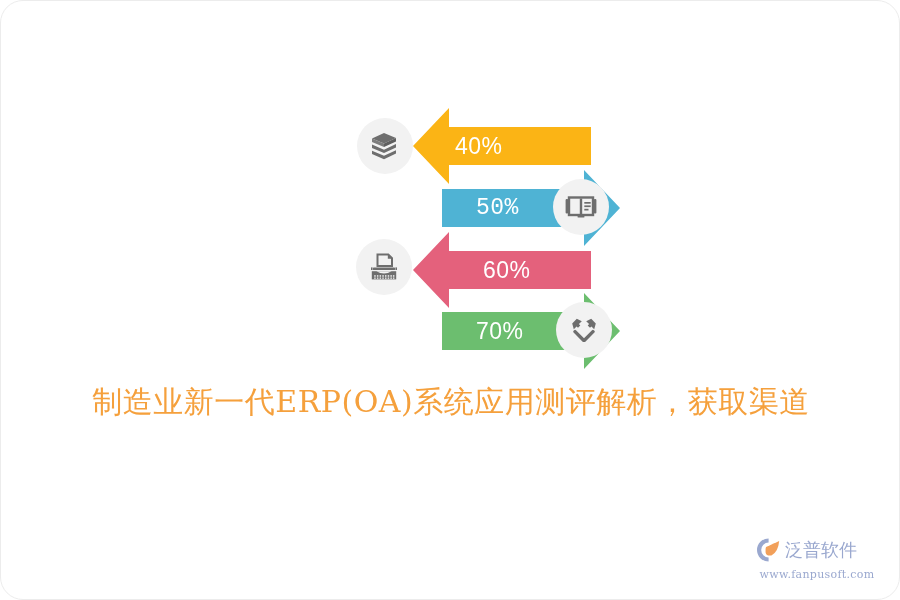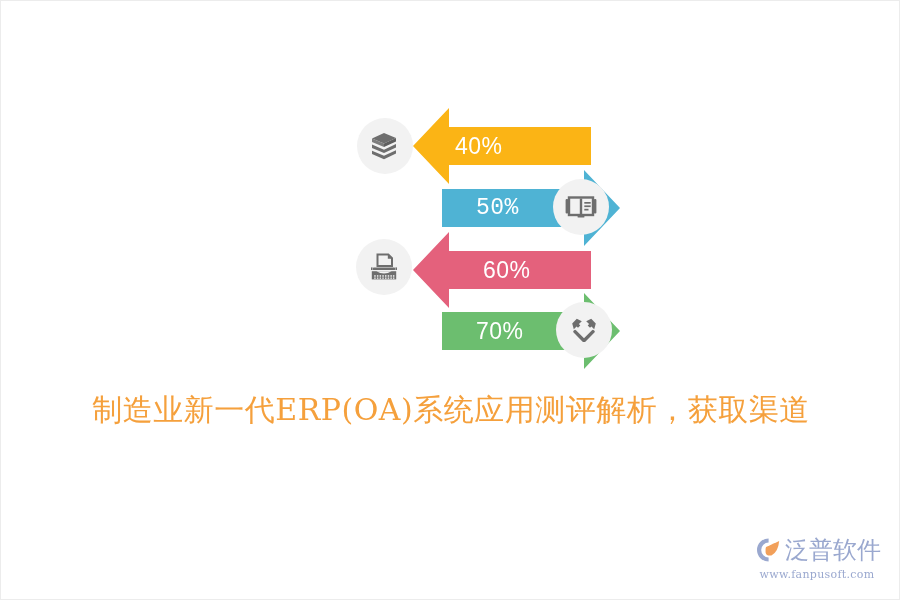--- a/index.html
+++ b/index.html
@@ -72,21 +72,21 @@
     letter-spacing: 0.5px;
     z-index: 4;
     pointer-events: none;
     font-family: "Liberation Sans", "DejaVu Sans", sans-serif;
   }
 
   
   #headline {
     position: absolute;
     left: 0;
-    top: 388px;
+    top: 380px;
     width: 900px;
     text-align: center;
     color: #f5a03c;
     font-size: 30px;
     line-height: 42px;
     letter-spacing: 0.5px;
     font-family: "DejaVu Serif", "Liberation Serif", serif;
     white-space: nowrap;
   }
 
@@ -104,40 +104,40 @@
     height: 34px;
   }
   #wm-mark {
     width: 30px;
     height: 30px;
     flex: 0 0 30px;
     margin-right: 2px;
   }
   #wm-name {
     color: #9aa8cf;
-    font-size: 24px;
+    font-size: 18px;
     line-height: 30px;
     font-family: "DejaVu Sans", "Liberation Sans", sans-serif;
     white-space: nowrap;
     text-align: center;
   }
   #wm-url {
     color: #9aa8cf;
     font-size: 11px;
     line-height: 16px;
     text-align: center;
     letter-spacing: 0.3px;
     font-family: "DejaVu Serif", "Liberation Serif", serif;
     white-space: nowrap;
   }
 </style>
 </head>
 <body>
 
-<div id="canvas" style="background: rgb(255, 255, 255); border-color: rgb(236, 236, 236);">
+<div id="canvas" style="background: rgb(255, 255, 255); border-color: rgb(236, 236, 236); border-radius: 23px;">
 
   <div id="infographic">
 
     <div class="row" style="left:350px; top:105px; width:260px;">
 
       <div class="icon-badge" style="left: 6px; top: 12px; background: rgb(242, 242, 242);">
         <span>
           <svg width="34" height="34" viewBox="0 0 34 34" aria-hidden="true">
             <g fill="#6e6e6e">
               <path d="M4 9.5 L16 4 L28 9 L16 14.6 Z"></path>

